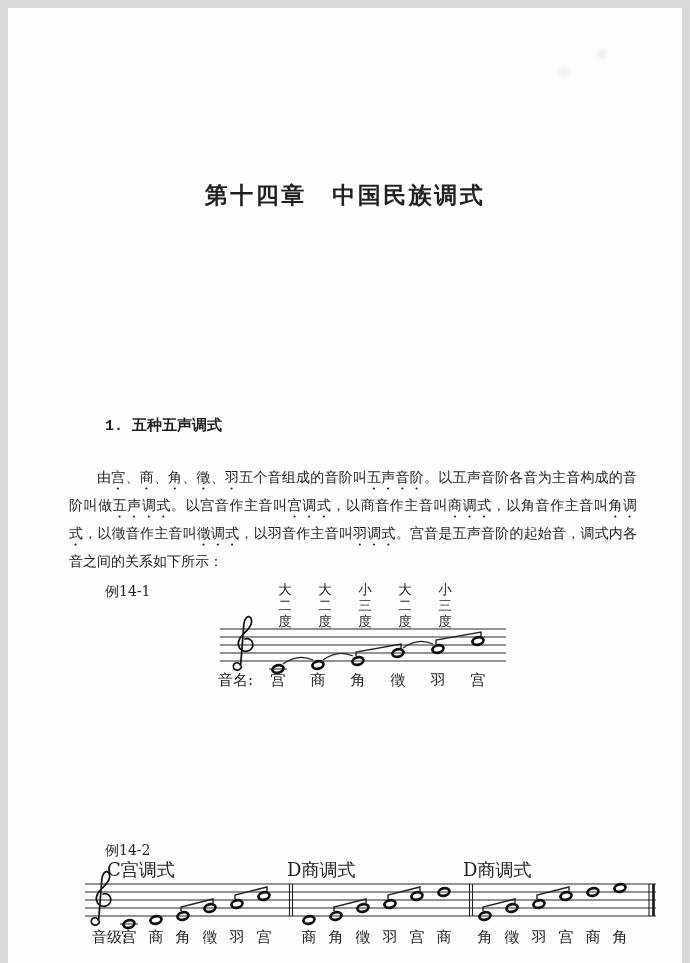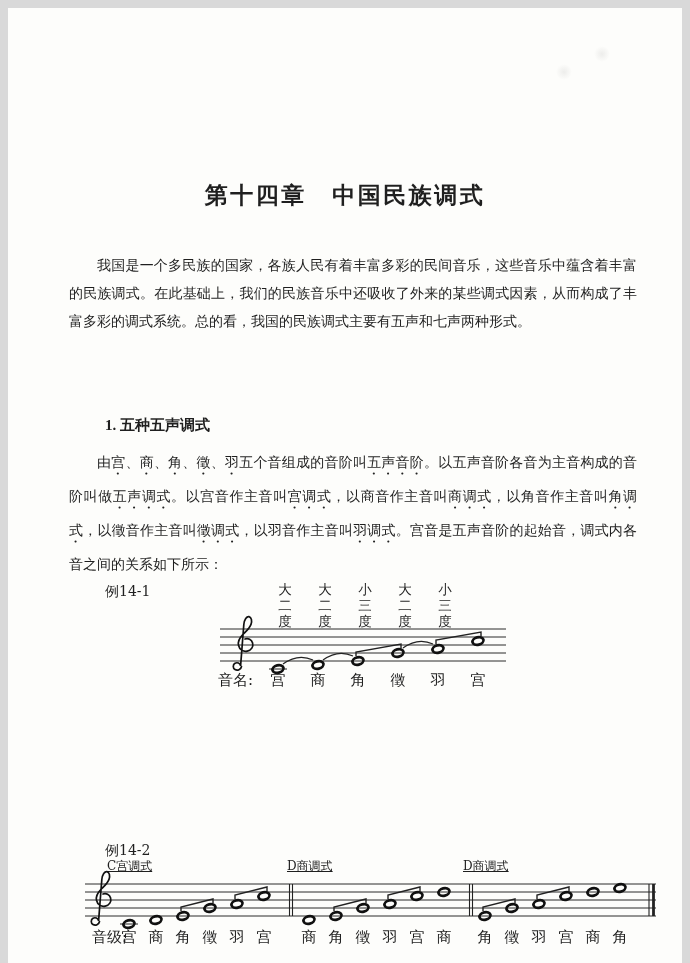--- a/index.html
+++ b/index.html
@@ -17,52 +17,52 @@
     text-align:center;
     font-family:"DejaVu Sans","Liberation Sans",sans-serif;
     font-size:23px;font-weight:700;letter-spacing:2.5px;
   }
   .para{
     position:absolute;left:61px;width:568px;margin:0;
     font-size:14px;line-height:27px;
     text-align:justify;text-indent:2em;
   }
   .p1{top:243px;line-height:28px;}
-  .p2{top:437px;line-height:34px;}
+  .p2{top:457px;line-height:25px;}
   .p3{top:653px;line-height:27.5px;}
   .em{
     -webkit-text-emphasis:filled dot #222;
     -webkit-text-emphasis-position:under right;
     text-emphasis:filled dot #222;
     text-emphasis-position:under right;
   }
   .sec-heading{
     position:absolute;top:350px;left:0;right:0;margin:0;
     text-align:center;
     font-family:"DejaVu Serif","Liberation Serif",serif;
     font-style:italic;font-weight:700;
     font-size:21px;letter-spacing:6px;
   }
   .subsec{
     position:absolute;top:408px;left:97px;margin:0;
-    font-family:Liberation Serif, serif;
+    font-family:Liberation Mono, monospace;
     font-size:15px;font-weight:700;
   }
   .example{position:absolute;left:0;width:690px;}
   .ex1{top:571px;height:110px;}
   .ex2{top:832px;height:112px;}
   .ex-label{position:absolute;left:97px;font-size:14px;}
   .ex1 .ex-label{top:4px;}
   .ex2 .ex-label{top:2px;}
   .ivl{
     position:absolute;top:2px;width:20px;
     font-size:13.5px;line-height:16px;text-align:center;
     white-space:pre-line;
   }
-  .mode-label{position:absolute;top:18px;font-size:12px;white-space:nowrap;text-decoration:underline;}
+  .mode-label{position:absolute;top:18px;font-size:18px;white-space:nowrap;}
   .deg{position:absolute;width:24px;text-align:center;font-size:15px;}
   .ex1 .deg{top:92px;}
   .ex2 .deg{top:88px;}
   .row-label{position:absolute;font-size:15px;white-space:nowrap;}
   .ex1 .row-label{left:210px;top:92px;}
   .ex2 .row-label{left:84px;top:88px;}
   .music-svg{position:absolute;}
   .footer{
     position:absolute;top:932px;right:8px;
     font-family:"DejaVu Sans","Liberation Sans",sans-serif;
@@ -76,21 +76,20 @@
 </head>
 <body>
 
 <div class="page">
 
   <div class="smudge" style="left:548px;top:56px;"></div>
   <div class="smudge" style="left:586px;top:38px;"></div>
 
   <h1 class="title">第十四章　中国民族调式</h1>
 
-  <p class="para p1">我国是一个多民族的国家，各族人民有着丰富多彩的民间音乐，这些音乐中蕴含着丰富的民族调式。在此基础上，我们的民族音乐中还吸收了外来的某些调式因素，从而构成了丰富多彩的调式系统。总的看，我国的民族调式主要有五声和七声两种形式。</p>
 
 
   <h3 class="subsec">1. 五种五声调式</h3>
 
   <p class="para p2" id="para-five"><span>由</span><span class="em">宫</span><span>、</span><span class="em">商</span><span>、</span><span class="em">角</span><span>、</span><span class="em">徵</span><span>、</span><span class="em">羽</span><span>五个音组成的音阶叫</span><span class="em">五声音阶</span><span>。以五声音阶各音为主音构成的音阶叫做</span><span class="em">五声调式</span><span>。以宫音作主音叫</span><span class="em">宫调式</span><span>，以商音作主音叫</span><span class="em">商调式</span><span>，以角音作主音叫</span><span class="em">角调式</span><span>，以徵音作主音叫</span><span class="em">徵调式</span><span>，以羽音作主音叫</span><span class="em">羽调式</span><span>。宫音是五声音阶的起始音，调式内各音之间的关系如下所示：</span></p>
 
   <div class="example ex1" id="ex1">
     <span class="ex-label">例14-1</span>
     <span class="row-label">音名:</span>
   <svg width="290" height="84" viewBox="0 0 290 84" class="music-svg" style="left: 210px; top: 26px;">

